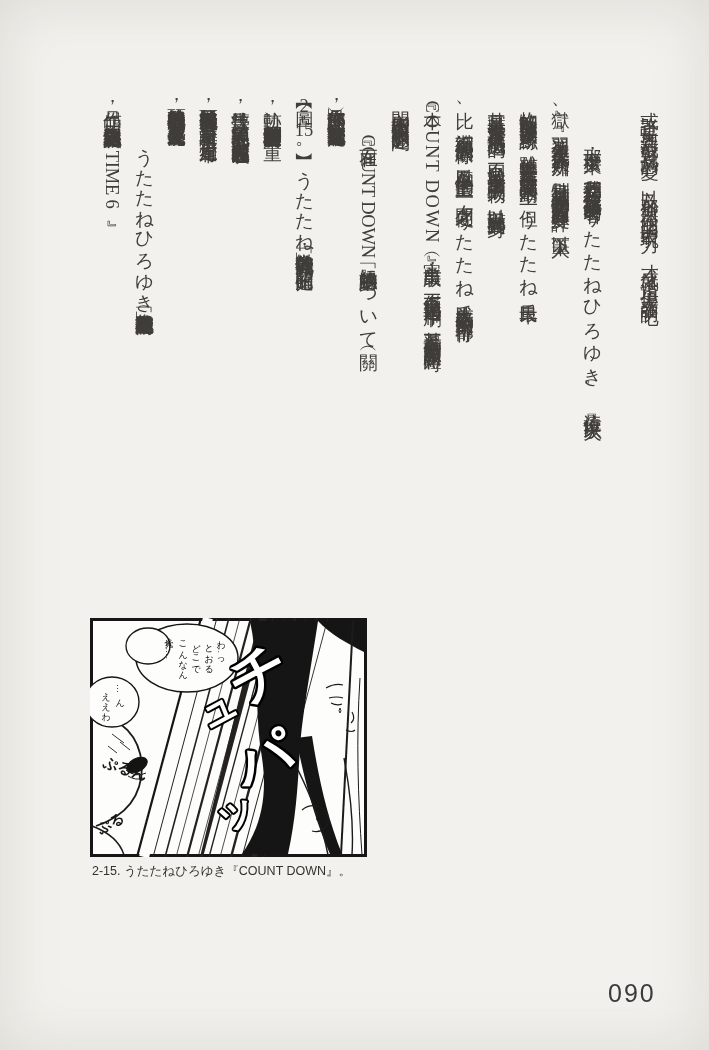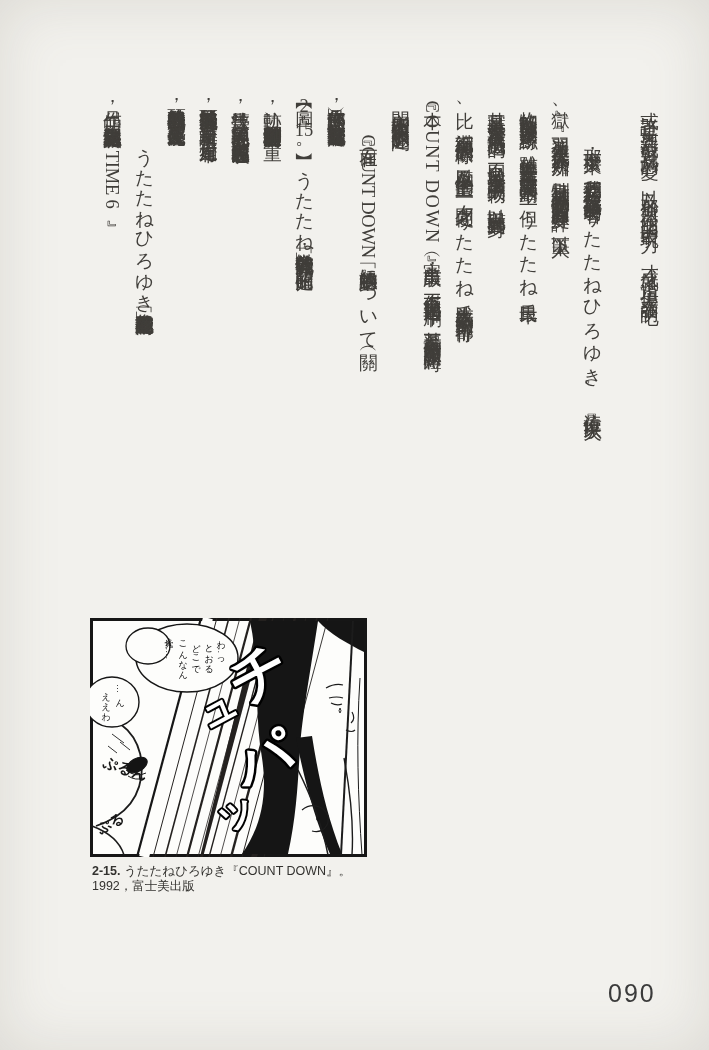--- a/index.html
+++ b/index.html
@@ -38,21 +38,21 @@
   .tcy{text-combine-upright:all;}
 
   .figure{
     position:absolute;left:90px;top:618px;margin:0;padding:0;
   }
   .caption{
     position:absolute;left:92px;top:864px;width:290px;
     font-family:"Liberation Sans","DejaVu Sans",sans-serif;
     font-size:12.5px;line-height:15px;color:#33322f;
   }
-  .cap-label{font-weight:bold;}
+  .cap-label{font-weight:normal;}
   .pagenum{
     position:absolute;left:608px;top:979px;
     font-family:"Liberation Sans","DejaVu Sans",sans-serif;
     font-size:25px;font-weight:normal;letter-spacing:2px;color:#3b3b3b;
   }
   svg text{user-select:none;}
 </style>
 </head>
 <body>
 
@@ -161,17 +161,16 @@
         <text font-size="40" stroke-width="4" transform="translate(134,102) rotate(-28)">ュ</text>
         <text font-size="58" stroke-width="5" transform="translate(182,158) rotate(-24)">パ</text>
         <text font-size="42" stroke-width="4" transform="translate(150,206) rotate(-20)">ッ</text>
       </g>
     </svg>
   </figure>
 
   <div class="caption">
     <span class="cap-label">2-15.</span>
     <span>うたたねひろゆき『COUNT DOWN』。</span>
-    <div>1992，富士美出版</div>
   </div>
 
   <div class="pagenum">090</div>
 </div>
 
 </body></html>

